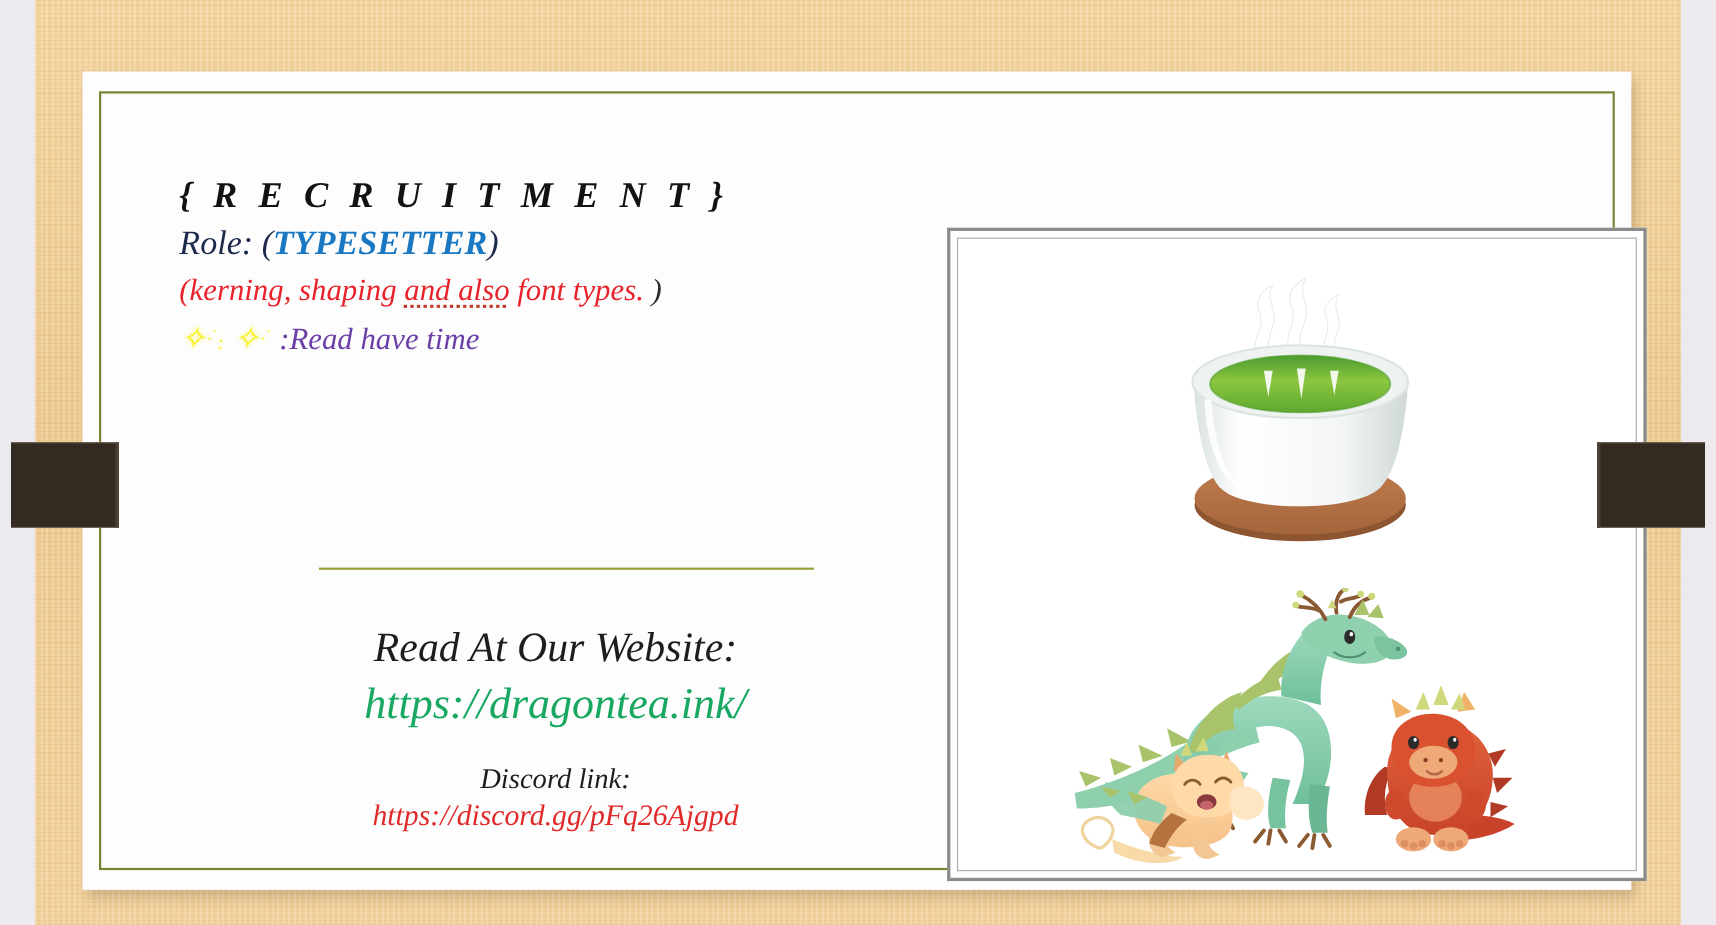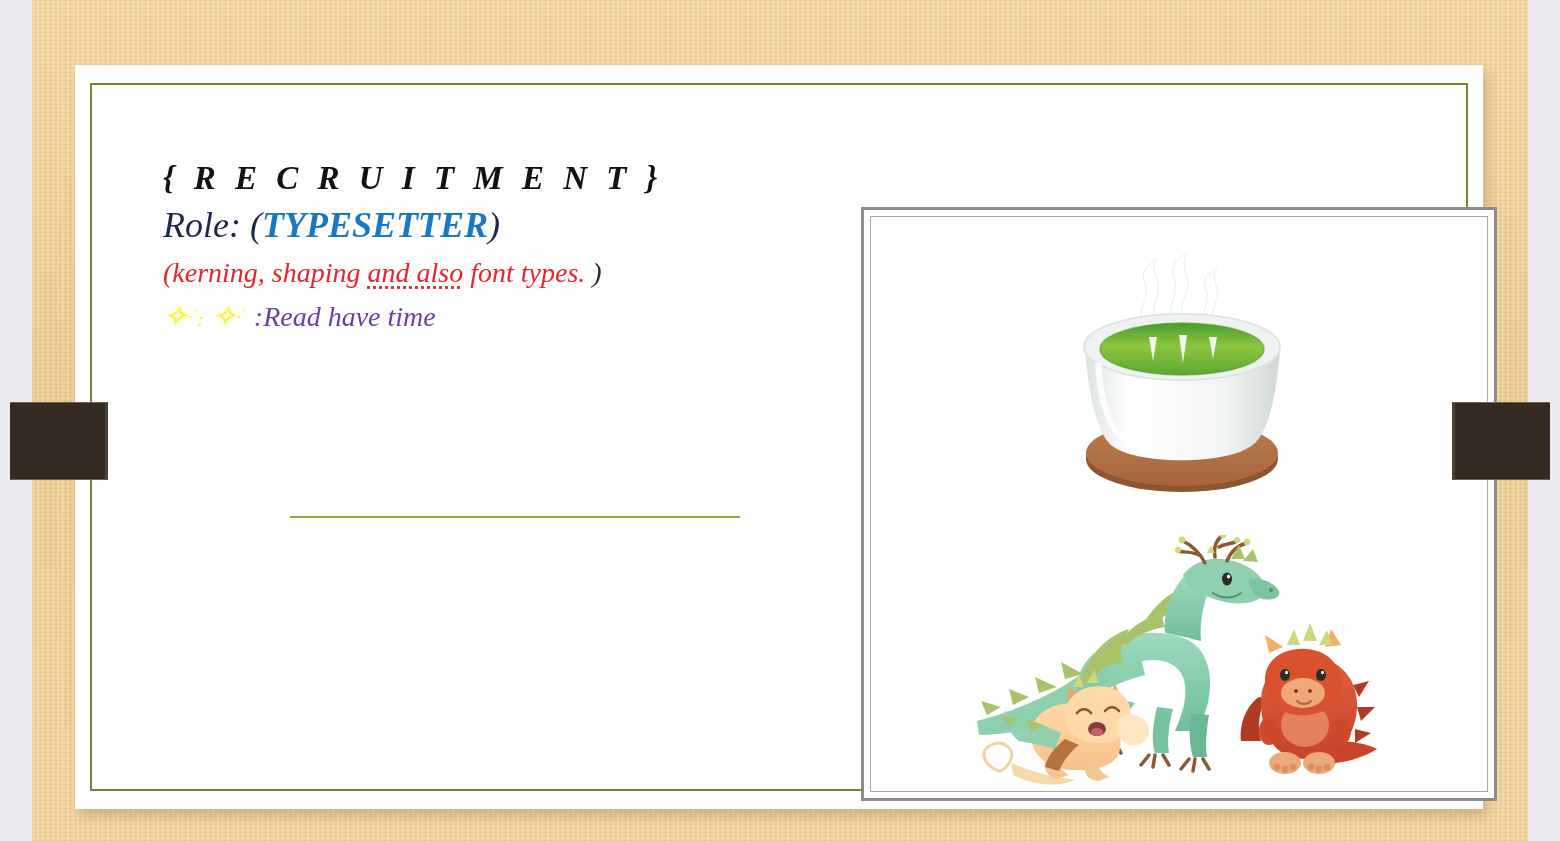--- a/index.html
+++ b/index.html
@@ -92,21 +92,21 @@
   .line-recruitment {
     font-size: 33px;
     font-weight: bold;
     letter-spacing: 5.5px;
     color: #121212;
     white-space: nowrap;
     line-height: 1.15;
   }
 
   .line-role {
-    font-size: 36px;
+    font-size: 31px;
     color: #1b2a4a;
     line-height: 1.5;
     white-space: nowrap;
   }
   .role-value {
     font-weight: bold;
     color: #1a78c2;
   }
 
   .line-bullet {
@@ -248,20 +248,26 @@
       <div class="line-bullet">
         <span class="sparkles">
           <span class="spark-big">✧</span><span class="spark-dot">·</span><span class="spark-dot-sm">˚</span><span class="spark-colon">:</span>
           <span class="spark-big">✧</span><span class="spark-dot">·</span><span class="spark-dot-sm">˚</span>
         </span><span class="t-purple">:</span><span class="t-purple">Read have time</span>
       </div>
     </div>
 
     <div id="divider"></div>
 
+    <div id="link-block">
+      <div class="read-line nowrap">Read At Our Website:</div>
+      <div class="site-line nowrap">https://dragontea.ink/</div>
+      <div class="discord-label">Discord link:</div>
+      <div class="discord-url nowrap">https://discord.gg/pFq26Ajgpd</div>
+    </div>
 
     <div id="picture-frame">
       <div id="picture-inner">
 
         <svg id="tea-art" width="260" height="270" viewBox="0 0 260 270">
           <defs>
             <linearGradient id="teaG" x1="0" y1="0" x2="0" y2="1">
               <stop offset="0%" stop-color="#4a9b2f"></stop>
               <stop offset="45%" stop-color="#8cc63f"></stop>
               <stop offset="100%" stop-color="#5da82f"></stop>

